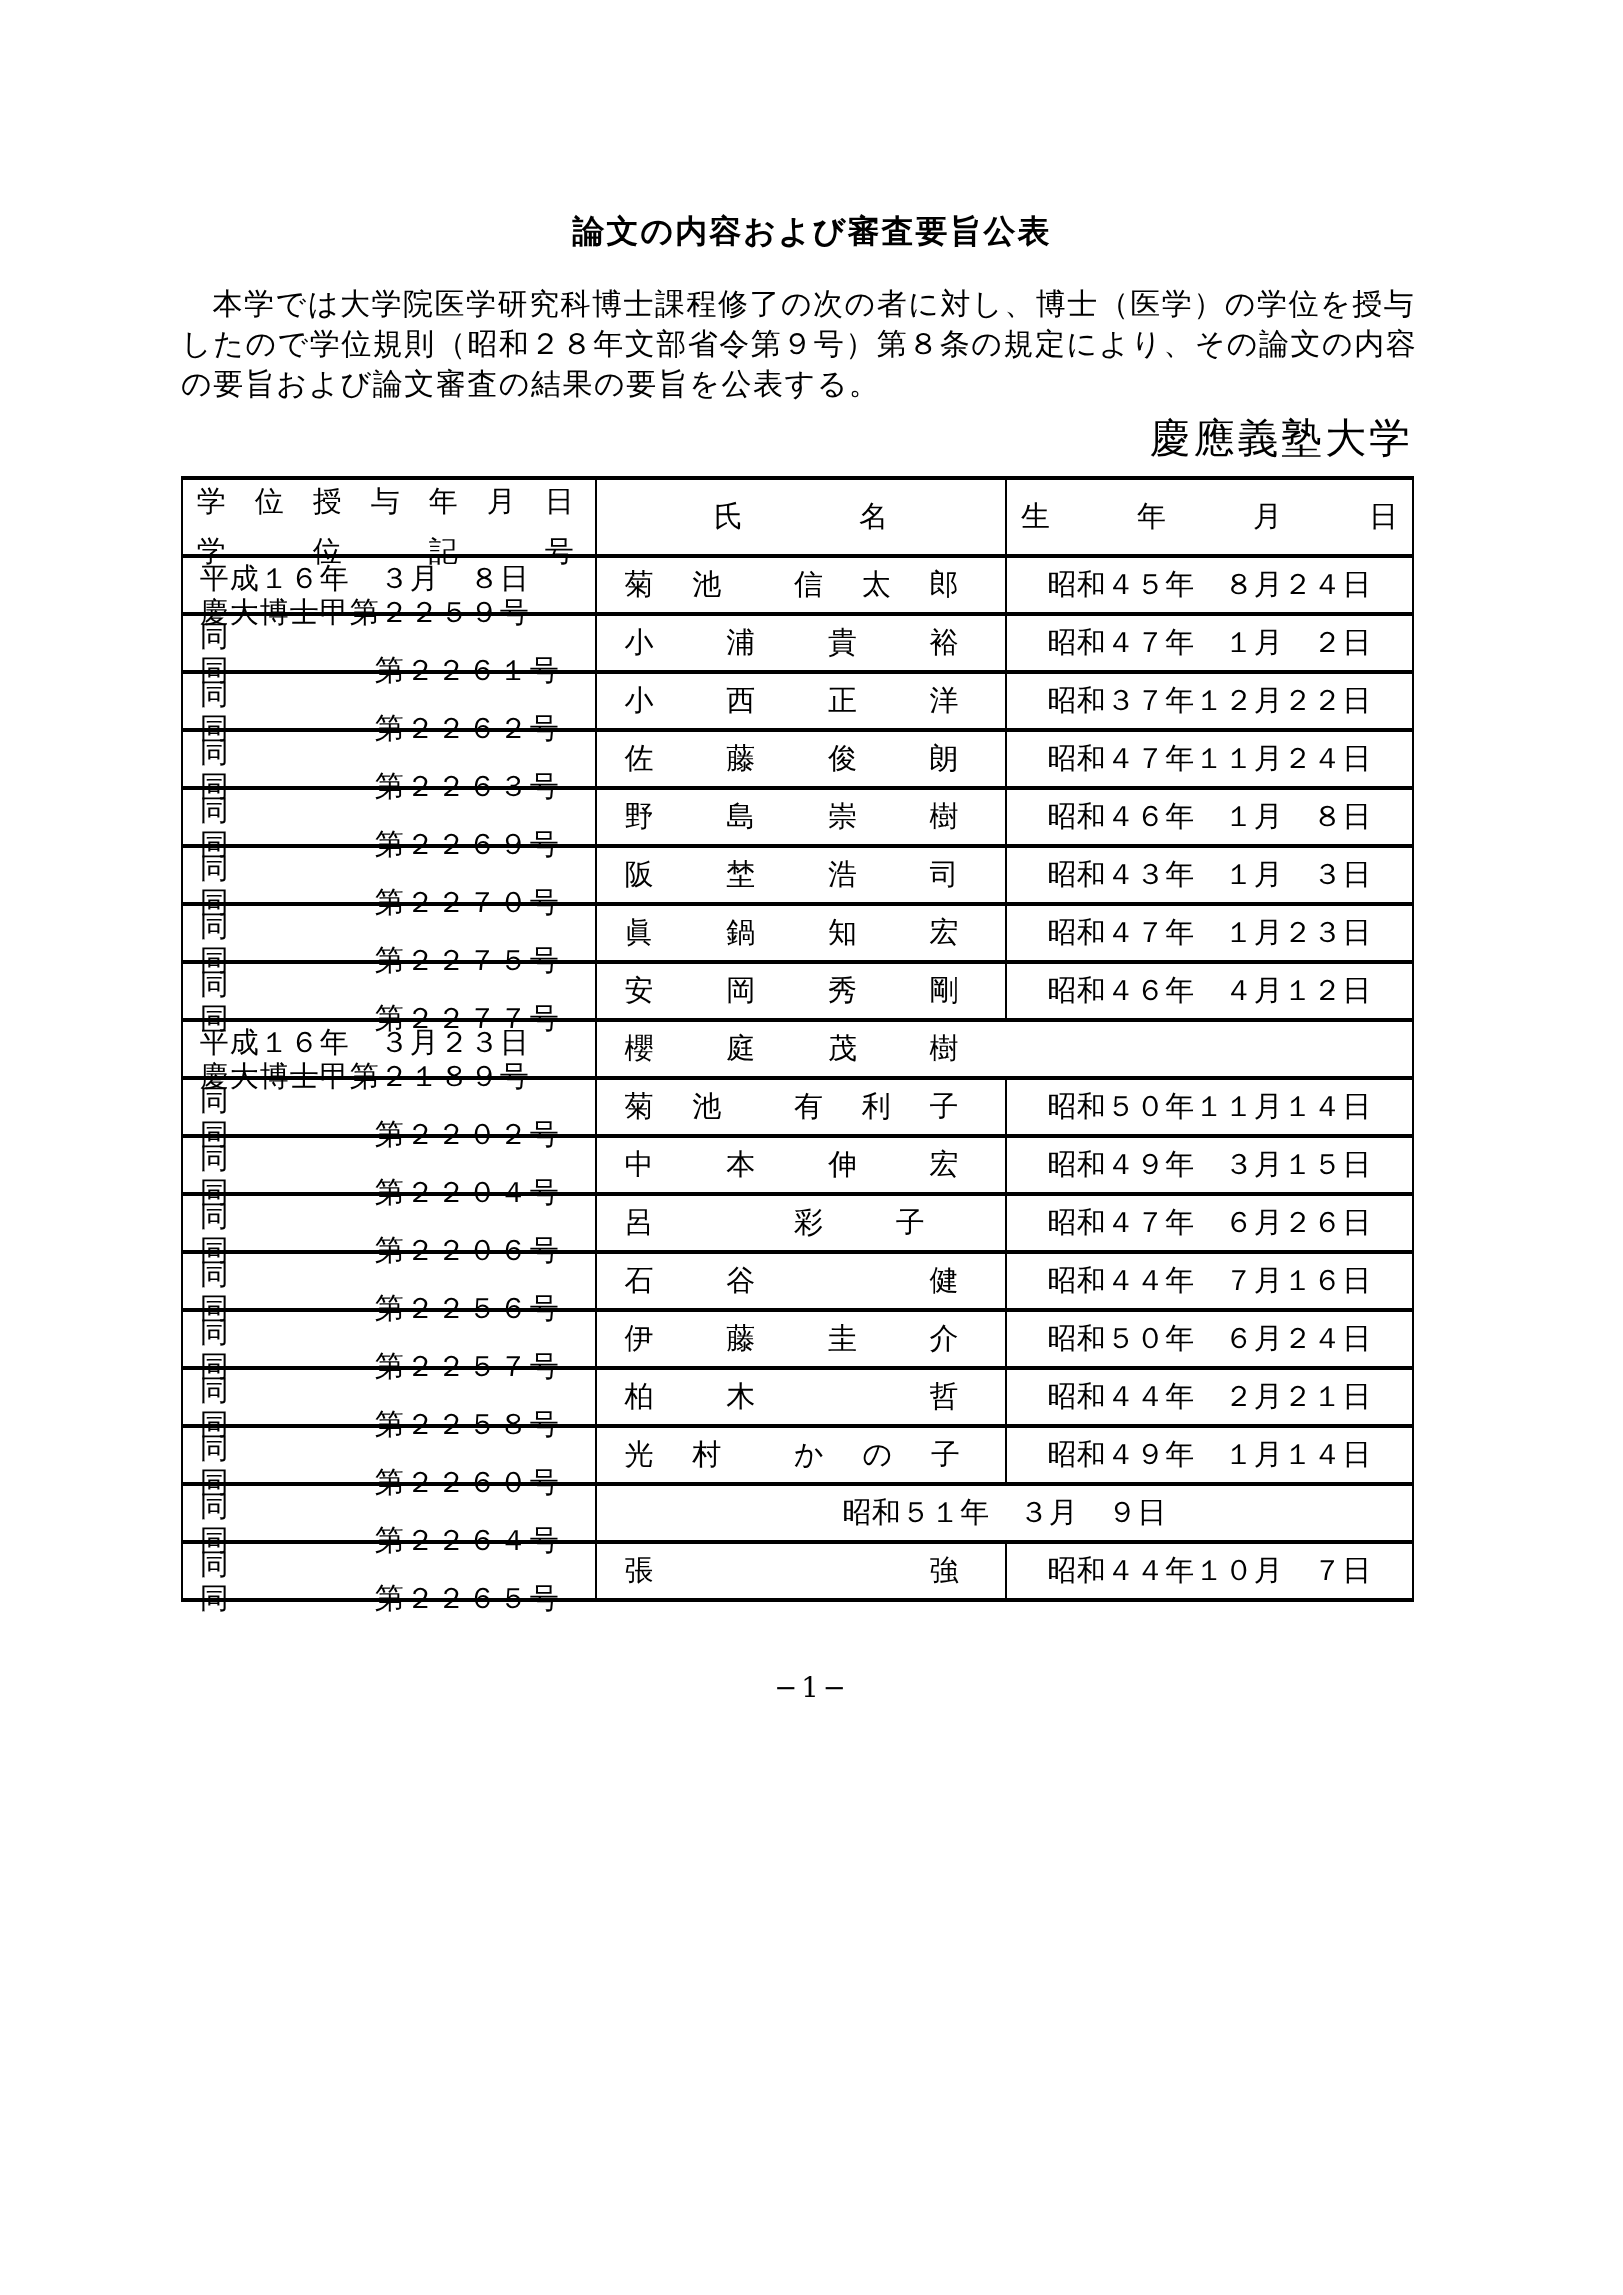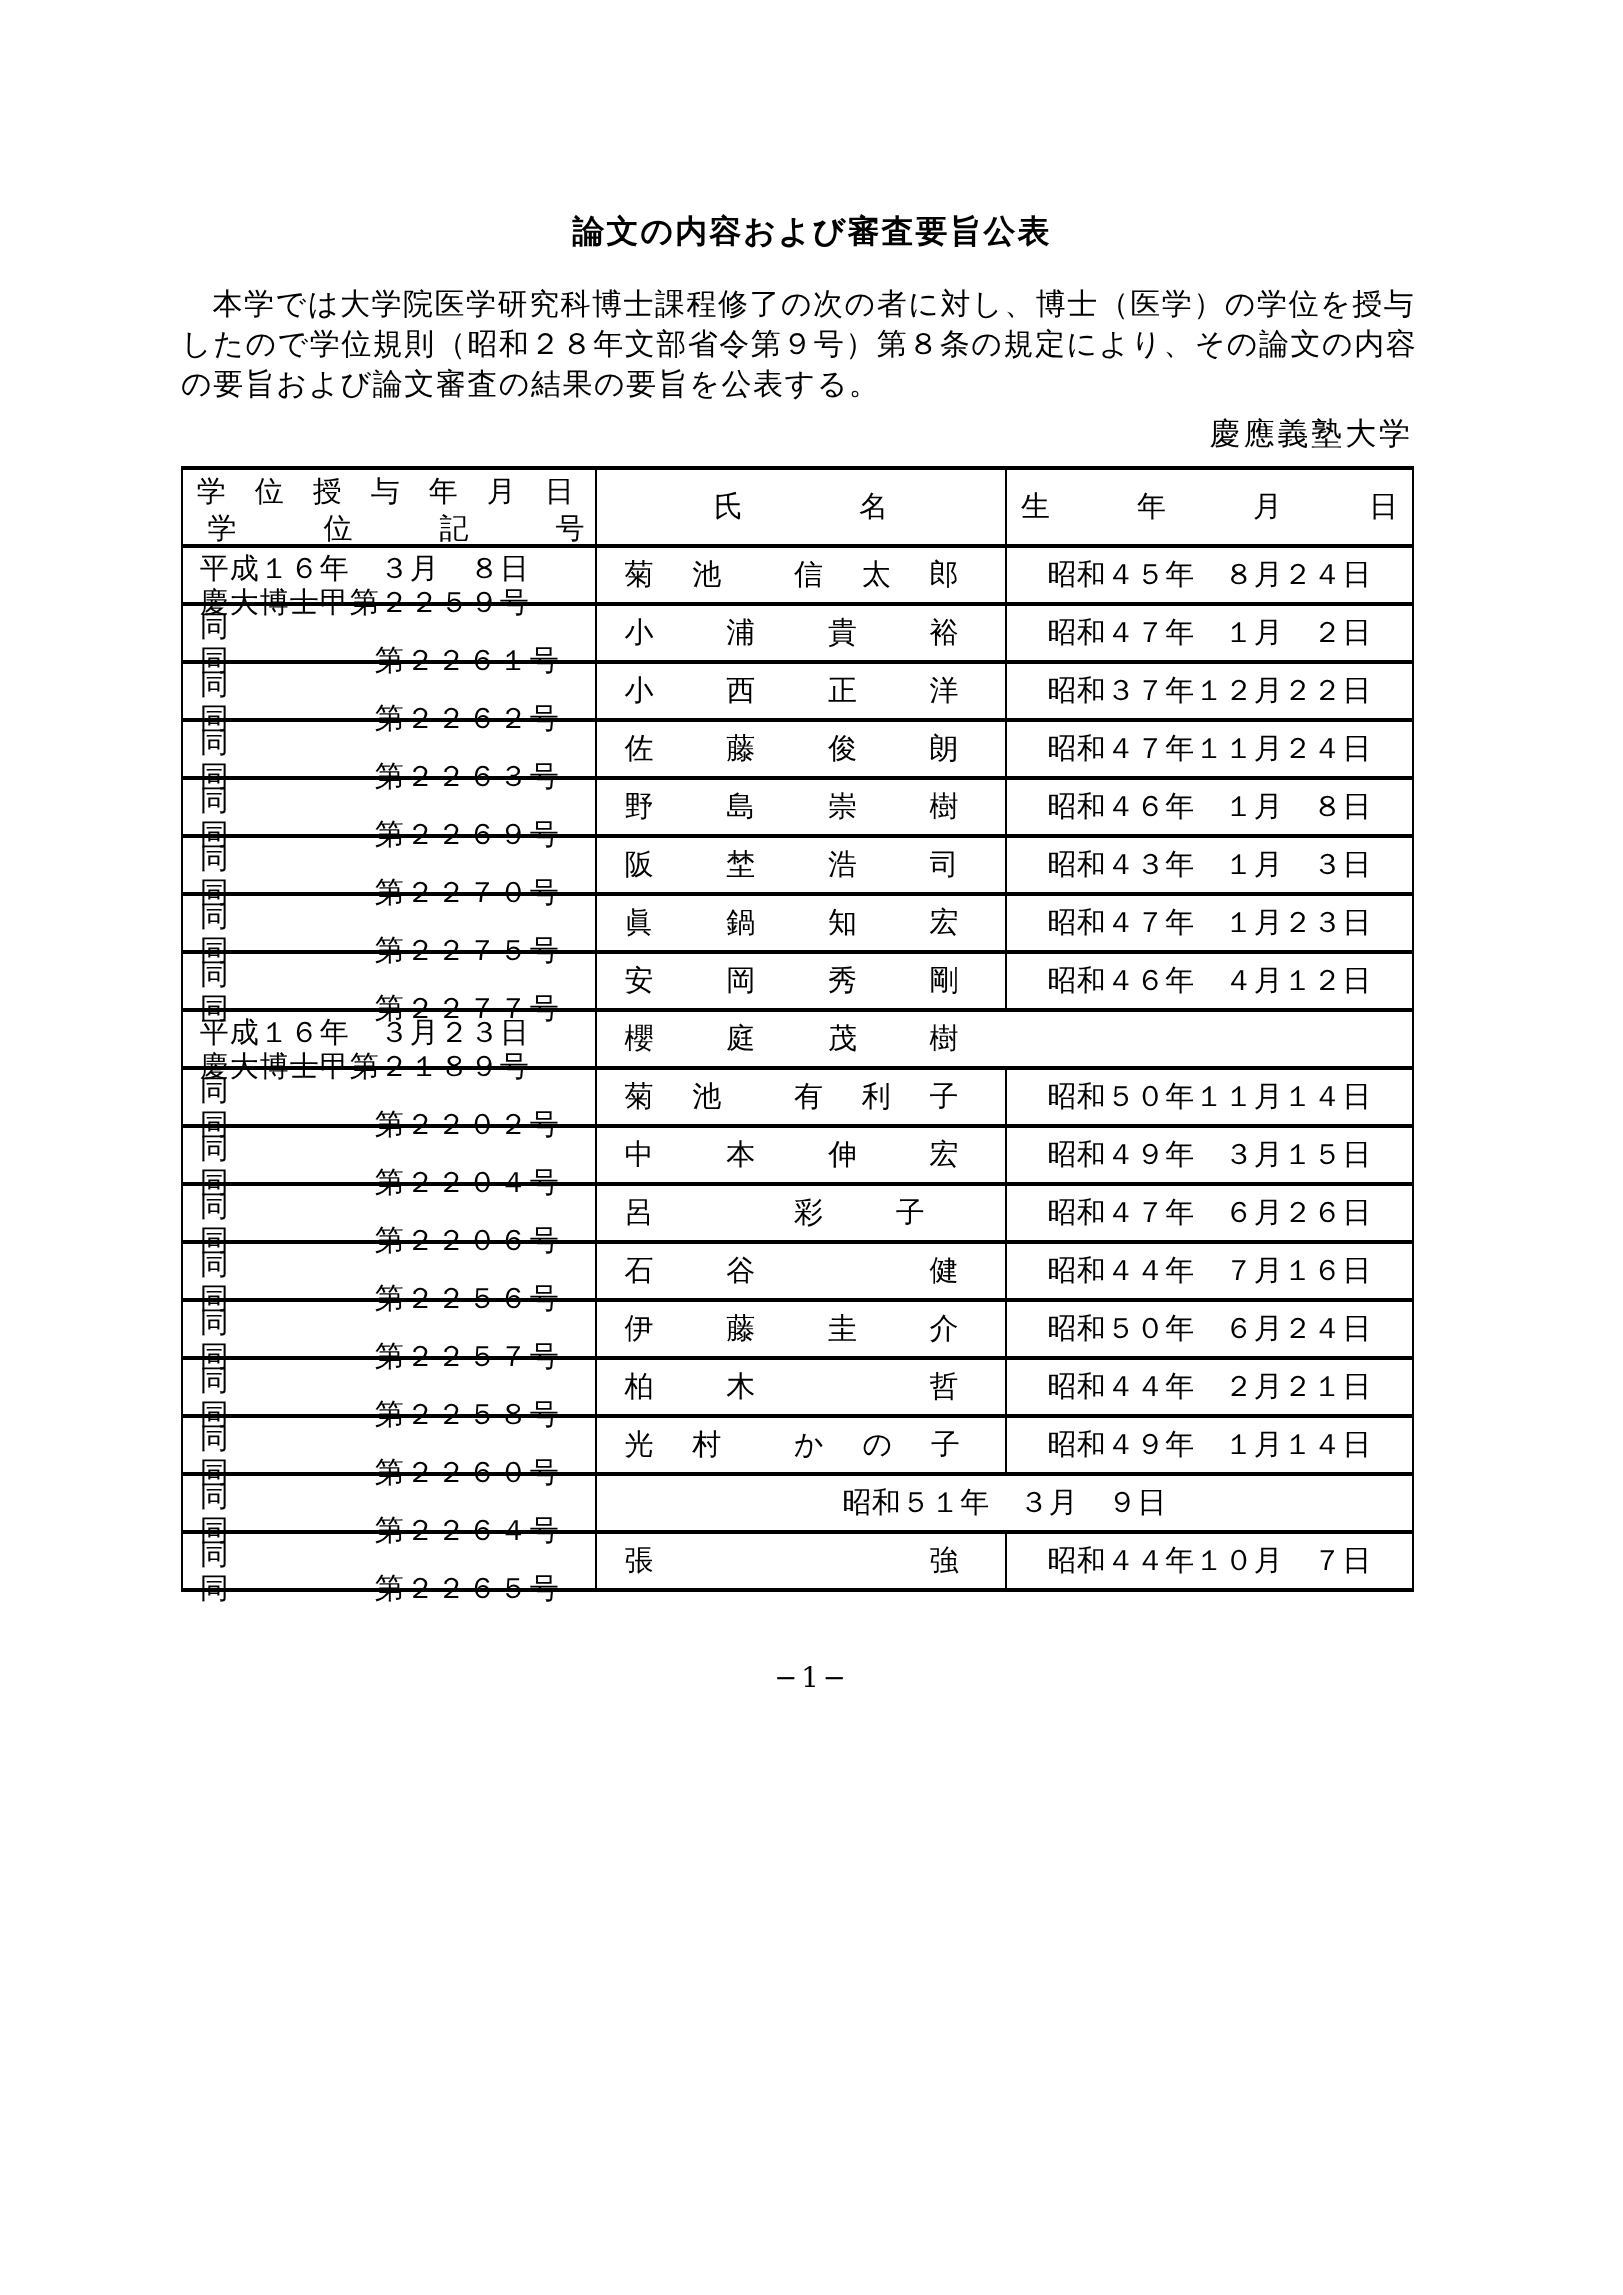--- a/index.html
+++ b/index.html
@@ -12,42 +12,42 @@
     margin:215px 0 5px 0;text-align:center;
     font-size:32px;font-weight:bold;letter-spacing:2px;line-height:1;
   }
   .intro{
     margin:37px 0 0 181px;width:1277px;
     font-size:30px;line-height:40px;letter-spacing:1.5px;
   }
   .intro .iline{white-space:pre;}
   .university{
     margin:13.8px 0 0 181px;width:1232px;text-align:right;
-    font-size:31px;letter-spacing:2.9px;line-height:1;
+    font-size:41px;letter-spacing:2.9px;line-height:1;
   }
   .dtable{
     margin:17.7px 0 0 181px;width:1233px;box-sizing:border-box;
     border:2.9px solid #000;border-top-width:4.4px;border-bottom-width:4.4px;
     font-size:29px;
   }
   .trow{display:flex;height:58px;border-top:4.4px solid #000;box-sizing:border-box;}
   .trow.thead{height:74px;border-top:none;}
   .c{box-sizing:border-box;}
   .c1{width:412px;padding-left:16.7px;}
   .c2{width:410px;border-left:2px solid #000;display:flex;align-items:center;
       padding-left:27.5px;letter-spacing:4.9px;white-space:pre;}
   .c3{flex:1;border-left:2px solid #000;display:flex;align-items:center;
       justify-content:center;white-space:pre;letter-spacing:0.5px;}
   .c1 .l1{margin-top:4.9px;line-height:31px;letter-spacing:1px;white-space:pre;}
   .c1 .l2{margin-top:2.9px;line-height:31px;letter-spacing:1px;white-space:pre;position:relative;}
   .c1 .num{position:absolute;left:175px;top:0;letter-spacing:2px;}
   .thead .c1{padding-left:13.8px;}
   .thead .hl{letter-spacing:0;white-space:pre;line-height:30px;}
   .thead .hl1{margin-top:5.9px;}
-  .thead .hl2{margin-top:7px;text-align:center;}
+  .thead .hl2{margin-top:20px;}
   .thead .c2,.thead .c3{letter-spacing:0;padding-left:0;justify-content:center;}
   .footer{
     margin-top:72px;text-align:center;
     font-size:27.5px;letter-spacing:3.9px;line-height:1;
   }
 </style>
 </head>
 <body>
 
 <h1 class="title">論文の内容および審査要旨公表</h1>

